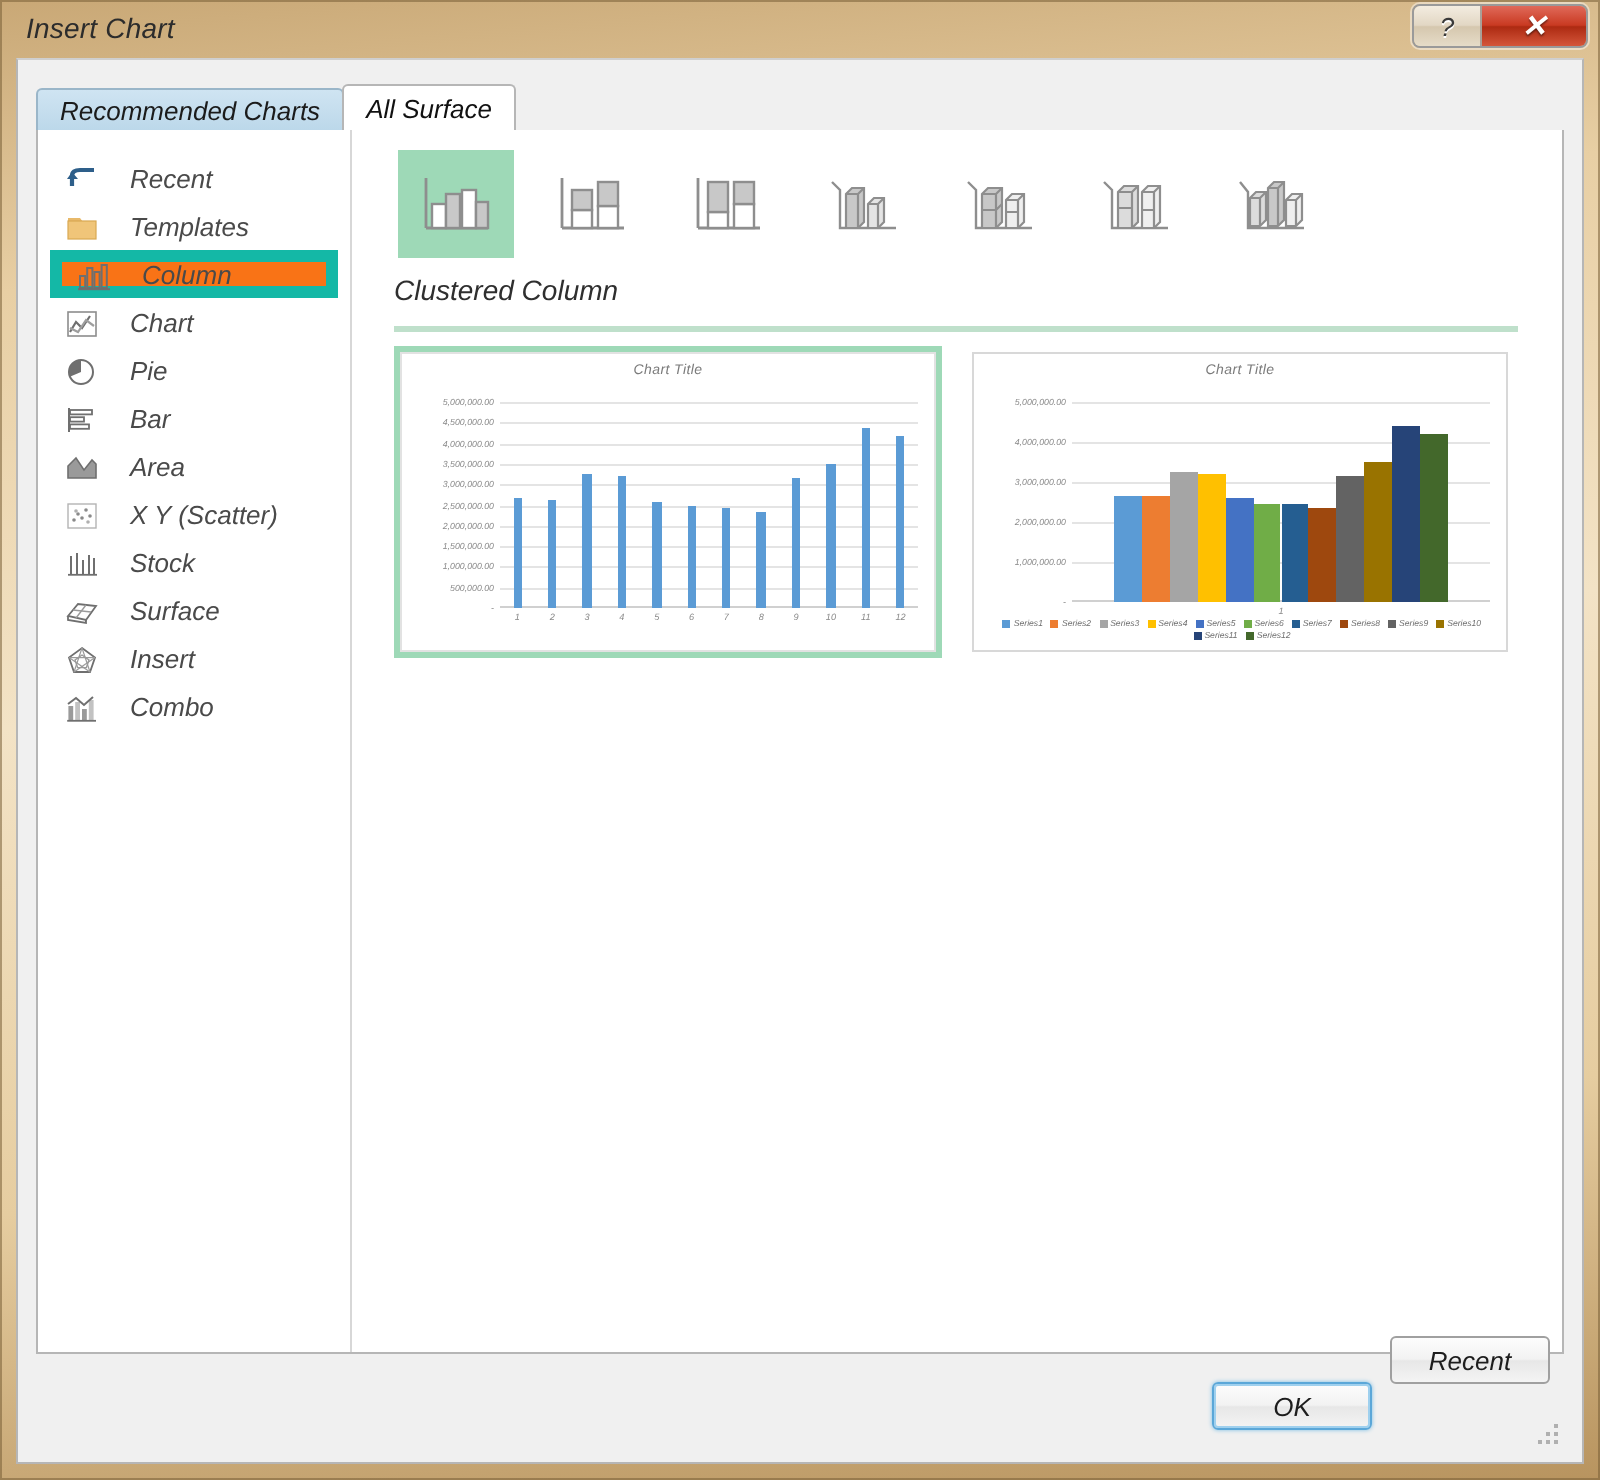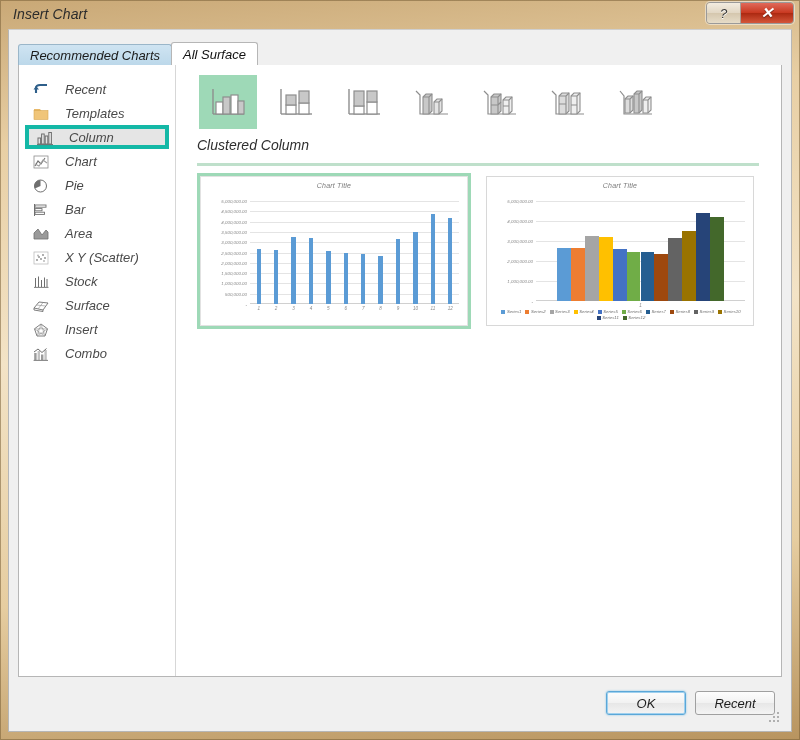--- a/index.html
+++ b/index.html
@@ -96,22 +96,22 @@
     padding-top: 12px;
   }
   .side-item {
     position: relative;
     height: 24px; margin: 0 6px;
     display: flex; align-items: center;
     font-size: 13px; color: #4a4a4a;
     padding-left: 6px;
   }
   .side-item.selected {
-    background: #e5e5e5;
-    border: 4px solid #14b8a6;
+    background: #f97316;
+    border: 6px solid #14b8a6;
   }
   .side-icon {
     width: 22px; height: 18px; margin-right: 12px;
     display: flex; align-items: flex-end; justify-content: center;
     flex: none;
   }
   .side-label { line-height: 1; }
 
   
   #rightpane {
@@ -199,20 +199,21 @@
   .btn {
     width: 80px; height: 24px;
     display: flex; align-items: center; justify-content: center;
     font-size: 13px; color: #1d1d1d;
     background: linear-gradient(180deg,#fdfdfd 0%,#f2f2f2 48%,#e7e7e7 52%,#f4f4f4 100%);
     border: 1px solid #a0a0a0; border-radius: 3px;
   }
   .btn.default {
     border-color: #5ba7d8;
     box-shadow: 0 0 0 1px #9fd0ee inset, 0 0 2px #79bde4;
+    margin-top: 23px;
   }
   #resize-grip {
     position: absolute; right: 10px; bottom: 9px;
     width: 12px; height: 12px;
   }
   .grip-dot { position: absolute; width: 2px; height: 2px; background: #b0b0b0; }
 </style>
 </head>
 <body>
 

